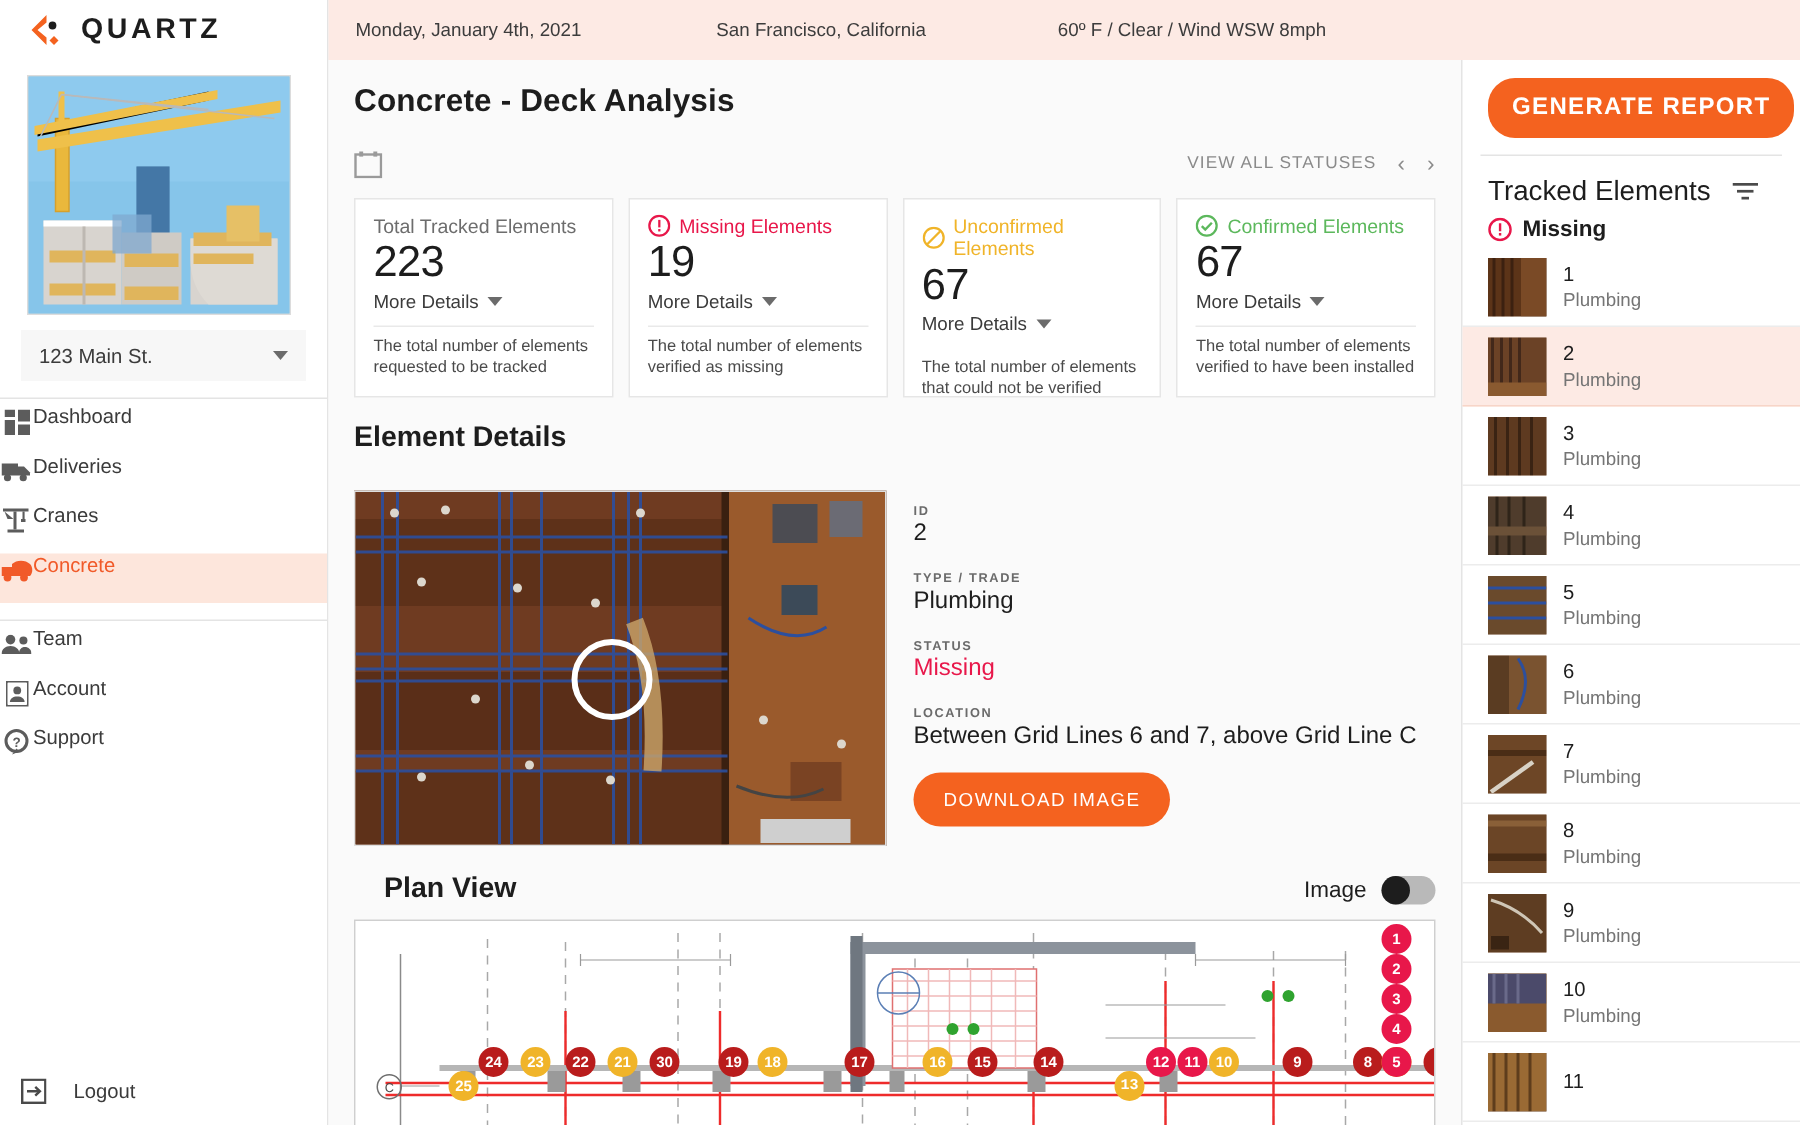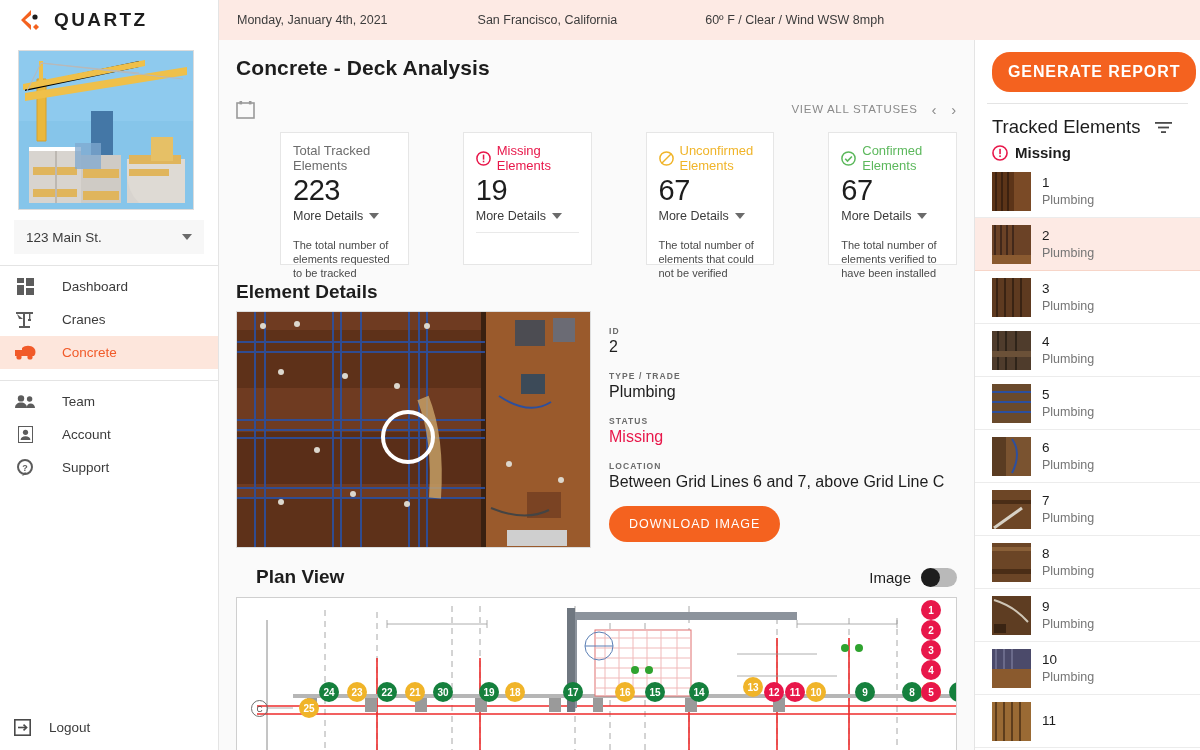--- a/index.html
+++ b/index.html
@@ -41,22 +41,22 @@
   }
   .caret-down {
     width: 0; height: 0;
     border-left: 5px solid transparent;
     border-right: 5px solid transparent;
     border-top: 6px solid #6b6b6b;
   }
   .nav-divider { height: 1px; background: #e4e4e4; margin-top: 11px; }
   .nav-group { padding-top: 4px; }
   .nav-item {
-    height: 33px; display: flex; align-items: center;
-    padding-left: 14px; gap: 26px;
+    height: 33px; display: flex; 
+    gap: 0;
     font-size: 13.5px; color: #3b3b3b;
     cursor: pointer;
   }
   .nav-item .ico { width: 22px; height: 22px; display: flex; align-items: center; justify-content: center; flex: 0 0 22px; }
   .nav-item.active { background: #fde6dc; color: #f15a29; }
   .nav-item.active .ico svg { fill: #f15a29; }
   .nav-item .ico svg { fill: #5c5c5c; }
   .logout {
     position: absolute; left: 0; bottom: 6px;
     height: 33px; width: 219px;
@@ -87,35 +87,35 @@
   .page-title { font-size: 21px; color: #1d1d1d; padding-top: 16px; letter-spacing: .1px; }
   .subbar { height: 34px; margin-top: 12px; display: flex; align-items: center; justify-content: space-between; }
   .cal-icon { width: 19px; height: 19px; }
   .statuses { display: flex; align-items: center; gap: 14px; font-size: 11.5px; letter-spacing: .7px; color: #8a8a8a; }
   .chev { font-size: 15px; color: #8a8a8a; cursor: pointer; }
 
   .cards { display: flex; gap: 10px; margin-top: 6px; }
   .card {
     flex: 1 1 0; background: #ffffff; border: 1px solid #e6e6e6;
     height: 133px; padding: 10px 12px 0 12px;
-    display: flex; flex-direction: column; margin-left: 44px;
+    display: flex; flex-direction: column;
   }
   .card-head { display: flex; align-items: center; gap: 6px; font-size: 13px; }
   .card-head.neutral { color: #6d6d6d; }
   .card-head.missing { color: #e8174a; }
   .card-head.unconfirmed { color: #f0b429; }
   .card-head.confirmed { color: #5cb85c; }
   .card-value { font-size: 29px; color: #1d1d1d; margin-top: 1px; letter-spacing: -.5px; }
   .more { font-size: 12.5px; color: #3b3b3b; display: flex; align-items: center; gap: 6px; margin-top: 2px; cursor: pointer;}
   .card-rule { height: 1px; background: #e9e9e9; margin-top: 9px; }
   .card-desc { font-size: 11px; color: #4a4a4a; line-height: 1.25; margin-top: 7px; }
 
   .section-title { font-size: 19px; color: #1d1d1d; margin-top: 16px; }
 
-  .details { display: flex; gap: 18px; margin-top: 8px; align-items: center; }
+  .details { display: flex; gap: 18px; margin-top: 24px; }
   .elem-photo {
     width: 355px; height: 237px; flex: 0 0 355px;
     border: 1px solid #dedede; position: relative; overflow: hidden;
     background: #6d3c20;
   }
   .marker-ring {
     position: absolute; left: 144px; top: 98px;
     width: 54px; height: 54px; border-radius: 50%;
     border: 4px solid #ffffff;
   }
@@ -142,21 +142,21 @@
   }
 
   
   .pv { position: absolute; inset: 0; }
   .pin {
     position: absolute; width: 20px; height: 20px; border-radius: 50%;
     color: #fff; font-size: 10px; font-weight: bold;
     display: flex; align-items: center; justify-content: center;
   }
   .pin.red { background: #e8174a; }
-  .pin.green { background: #15803d; }
+  .pin.green { background: #b91c1c; }
   .pin.yellow { background: #f0b429; }
   .gridbubble {
     position: absolute; width: 17px; height: 17px; border-radius: 50%;
     border: 1px solid #6f6f6f; font-size: 8.5px; color: #4a4a4a;
     display: flex; align-items: center; justify-content: center;
   }
 
   
   .right {
     position: absolute; left: 974px; top: 40px;
@@ -260,20 +260,31 @@
       <div class="nav-item">
         <span class="ico">
           <svg width="17" height="17" viewBox="0 0 17 17">
               <rect x="0" y="0" width="7" height="5"></rect>
               <rect x="9" y="0" width="8" height="8"></rect>
               <rect x="0" y="7" width="7" height="10"></rect>
               <rect x="9" y="10" width="8" height="7"></rect>
             </svg>
         </span>
         <span>Dashboard</span>
+      </div>
+      <div class="nav-item">
+        <span class="ico">
+          <svg width="20" height="15" viewBox="0 0 20 15">
+              <path d="M0 2h11v8H0z"></path>
+              <path d="M11 4h4l4 4v2h-8z"></path>
+              <circle cx="4" cy="11.5" r="2.4"></circle>
+              <circle cx="14.5" cy="11.5" r="2.4"></circle>
+            </svg>
+        </span>
+        <span>Deliveries</span>
       </div>
       <div class="nav-item">
         <span class="ico">
           <svg width="19" height="18" viewBox="0 0 19 18">
               <rect x="0" y="1" width="17" height="2"></rect>
               <rect x="7" y="3" width="2" height="12"></rect>
               <path d="M1 3l6 5H3z"></path>
               <rect x="13" y="3" width="1.4" height="5"></rect>
               <rect x="3" y="15" width="11" height="2"></rect>
               <rect x="12" y="8" width="3" height="2"></rect>
@@ -391,20 +402,21 @@
               </svg>
           </span>
           <span>Missing Elements</span>
         </div>
         <div class="card-value">19</div>
         <div class="more">
           <span>More Details</span>
           <span class="caret-down"></span>
         </div>
         <div class="card-rule"></div>
+        <div class="card-desc">The total number of elements verified as missing</div>
       </div>
 
       <div class="card">
         <div class="card-head unconfirmed">
           <span>
             <svg width="15" height="15" viewBox="0 0 15 15">
                 <circle cx="7.5" cy="7.5" r="6.6" fill="none" stroke="#f0b429" stroke-width="1.5"></circle>
                 <line x1="3" y1="12" x2="12" y2="3" stroke="#f0b429" stroke-width="1.5"></line>
               </svg>
           </span>
@@ -619,21 +631,21 @@
       <div class="pin yellow" style="left:110px; top:84px;">23</div>
       <div class="pin green" style="left:140px; top:84px;">22</div>
       <div class="pin yellow" style="left:168px; top:84px;">21</div>
       <div class="pin green" style="left:196px; top:84px;">30</div>
       <div class="pin green" style="left:242px; top:84px;">19</div>
       <div class="pin yellow" style="left:268px; top:84px;">18</div>
       <div class="pin green" style="left:326px; top:84px;">17</div>
       <div class="pin yellow" style="left:378px; top:84px;">16</div>
       <div class="pin green" style="left:408px; top:84px;">15</div>
       <div class="pin green" style="left:452px; top:84px;">14</div>
-      <div class="pin yellow" style="left:506px; top:79px;">13</div>
+      <div class="pin yellow" style="left:506px; top:100px;font-family:Liberation Mono, monospace;">13</div>
       <div class="pin red" style="left:527px; top:84px;">12</div>
       <div class="pin red" style="left:548px; top:84px;">11</div>
       <div class="pin yellow" style="left:569px; top:84px;">10</div>
       <div class="pin green" style="left:618px; top:84px;">9</div>
       <div class="pin green" style="left:665px; top:84px;">8</div>
       <div class="pin yellow" style="left:684px; top:84px;">7</div>
       <div class="pin green" style="left:712px; top:84px;">6</div>
 
       <div class="pin red" style="left:684px; top:84px;">5</div>
       <div class="pin red" style="left:684px; top:62px;">4</div>

